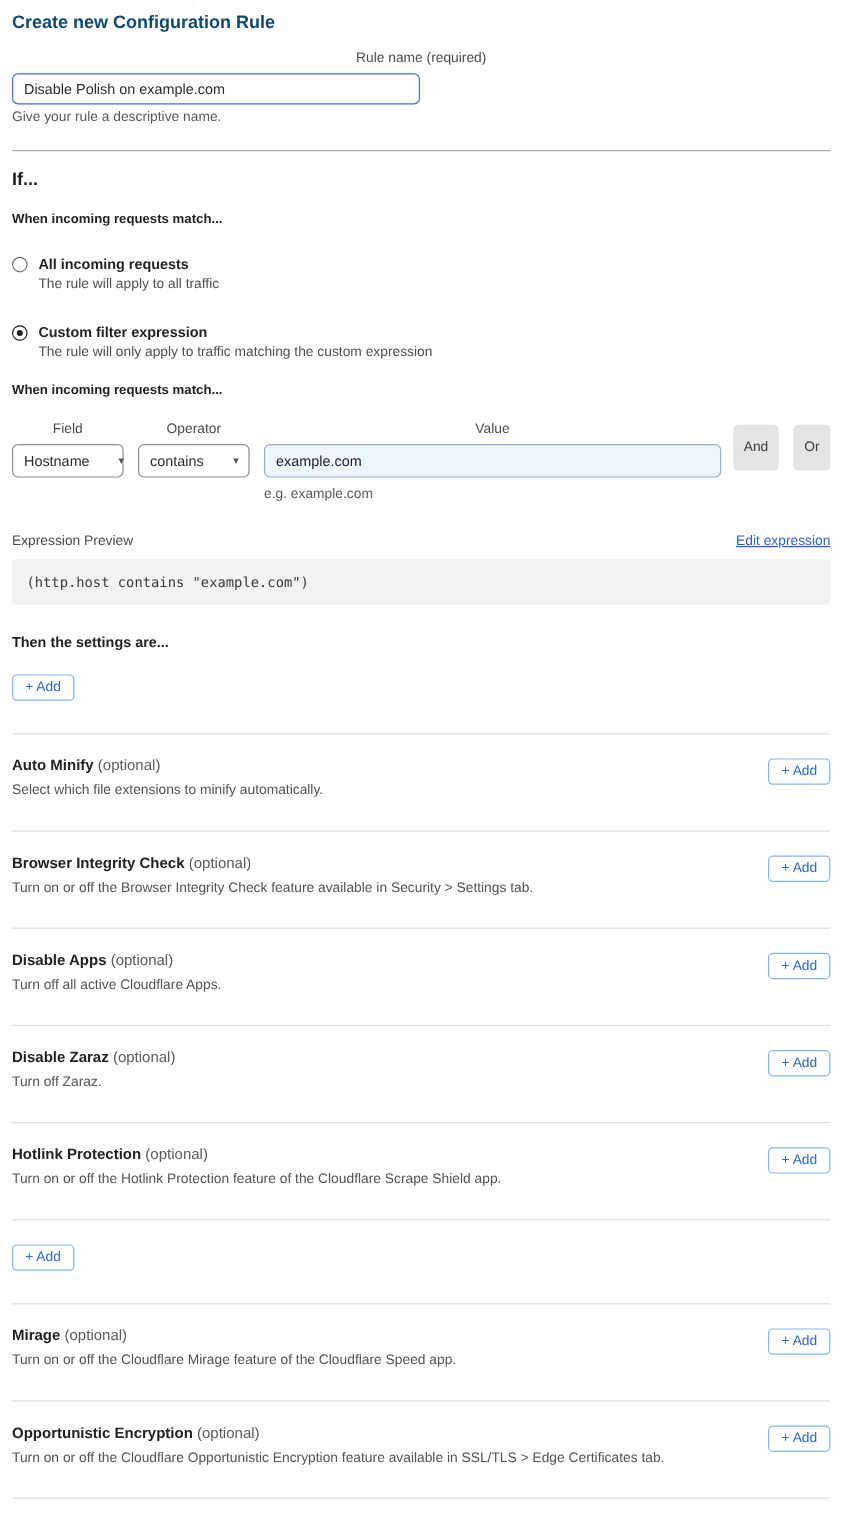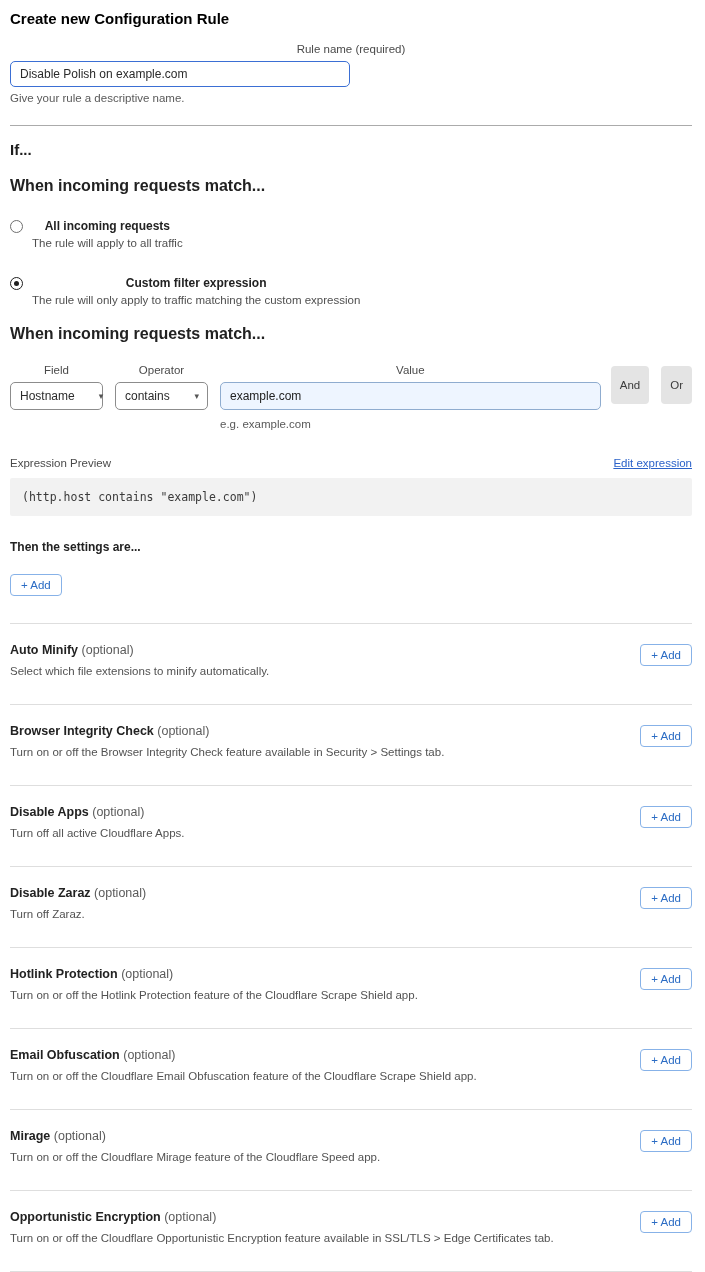--- a/index.html
+++ b/index.html
@@ -5,52 +5,52 @@
   * { box-sizing: border-box; margin: 0; padding: 0; }
   html, body { background: #ffffff; }
   body {
     width: 705px;
     font-family: "Liberation Sans", sans-serif;
     color: #4a4a4a;
     -webkit-font-smoothing: antialiased;
   }
   .page { padding: 10px 13px 14px 10px; width: 705px; }
 
-  .page-title { font-size: 15px; font-weight: 700; color: #000000; margin-bottom: 16px; }
+  .page-title { font-size: 15px; font-weight: 700; color: #0c4a6e; margin-bottom: 16px; }
 
   .field-label { font-size: 11.5px; color: #4a4a4a; margin-bottom: 6px; text-align: center; }
   .rule-name-input {
     width: 340px; height: 23px;
     border: 1px solid #3b6fd4; border-radius: 5px;
     padding: 12px 9px; font-size: 12px; color: #2b2b2b;
     font-family: "Liberation Sans", sans-serif;
     outline: none; background: #fff;
   }
   .help-text { font-size: 11.5px; color: #595959; margin-top: 5px; }
 
   .divider-dark { border: none; border-top: 1px solid #ababab; margin-top: 21px; }
   .divider { border: none; border-top: 1px solid #dedede; }
 
   .if-heading { font-size: 15px; font-weight: 700; color: #1d1d1d; margin-top: 15px; }
-  .sub-heading { font-size: 16px; font-weight: 700; color: #222; margin-top: 19px; }
+  .sub-heading { font-size: 11px; font-weight: 700; color: #222; margin-top: 19px; }
 
   .radio-option { display: flex; margin-top: 24px; }
   .radio-option + .radio-option { margin-top: 27px; }
   .radio-circle {
     width: 13px; height: 13px; border-radius: 50%;
     border: 1.5px solid #6f6f6f; margin-right: 9px; margin-top: 1px;
     flex: 0 0 auto; position: relative; background: #fff; cursor: pointer;
   }
   .radio-circle.selected { border-color: #1f1f1f; }
   .radio-circle.selected::after {
     content: ""; position: absolute; left: 2.5px; top: 2.5px;
     width: 5px; height: 5px; border-radius: 50%; background: #1f1f1f;
   }
   .radio-texts { }
-  .radio-label { font-size: 12px; font-weight: 700; color: #222; text-align: center; }
+  .radio-label { font-size: 12px; font-weight: 700; color: #222; }
   .radio-desc { font-size: 11.5px; color: #4f4f4f; margin-top: 4px; }
 
   .filter-row { display: flex; align-items: flex-start; margin-top: 21px; }
   .filter-col { margin-right: 12px; }
   .filter-col.value-col { flex: 1 1 auto; margin-right: 0; }
   .select-control {
     height: 28px; border: 1px solid #8c8c8c; border-radius: 5px;
     background: #fff; display: flex; align-items: center;
     padding: 0 8px 0 9px; font-size: 12px; color: #2b2b2b; cursor: pointer; gap: 16px;
   }
@@ -242,27 +242,20 @@
         </div>
         <div class="setting-desc">Turn on or off the Hotlink Protection feature of the Cloudflare Scrape Shield app.</div>
       </div>
       <button class="add-btn">+ Add</button>
     </div>
     <hr class="divider">
   </div>
 
   <div class="setting-block">
     <div class="setting-row">
-      <div class="setting-texts">
-        <div class="setting-title-line">
-          <span class="setting-title">Email Obfuscation</span>
-          <span class="setting-optional">(optional)</span>
-        </div>
-        <div class="setting-desc">Turn on or off the Cloudflare Email Obfuscation feature of the Cloudflare Scrape Shield app.</div>
-      </div>
       <button class="add-btn">+ Add</button>
     </div>
     <hr class="divider">
   </div>
 
   <div class="setting-block">
     <div class="setting-row">
       <div class="setting-texts">
         <div class="setting-title-line">
           <span class="setting-title">Mirage</span>

